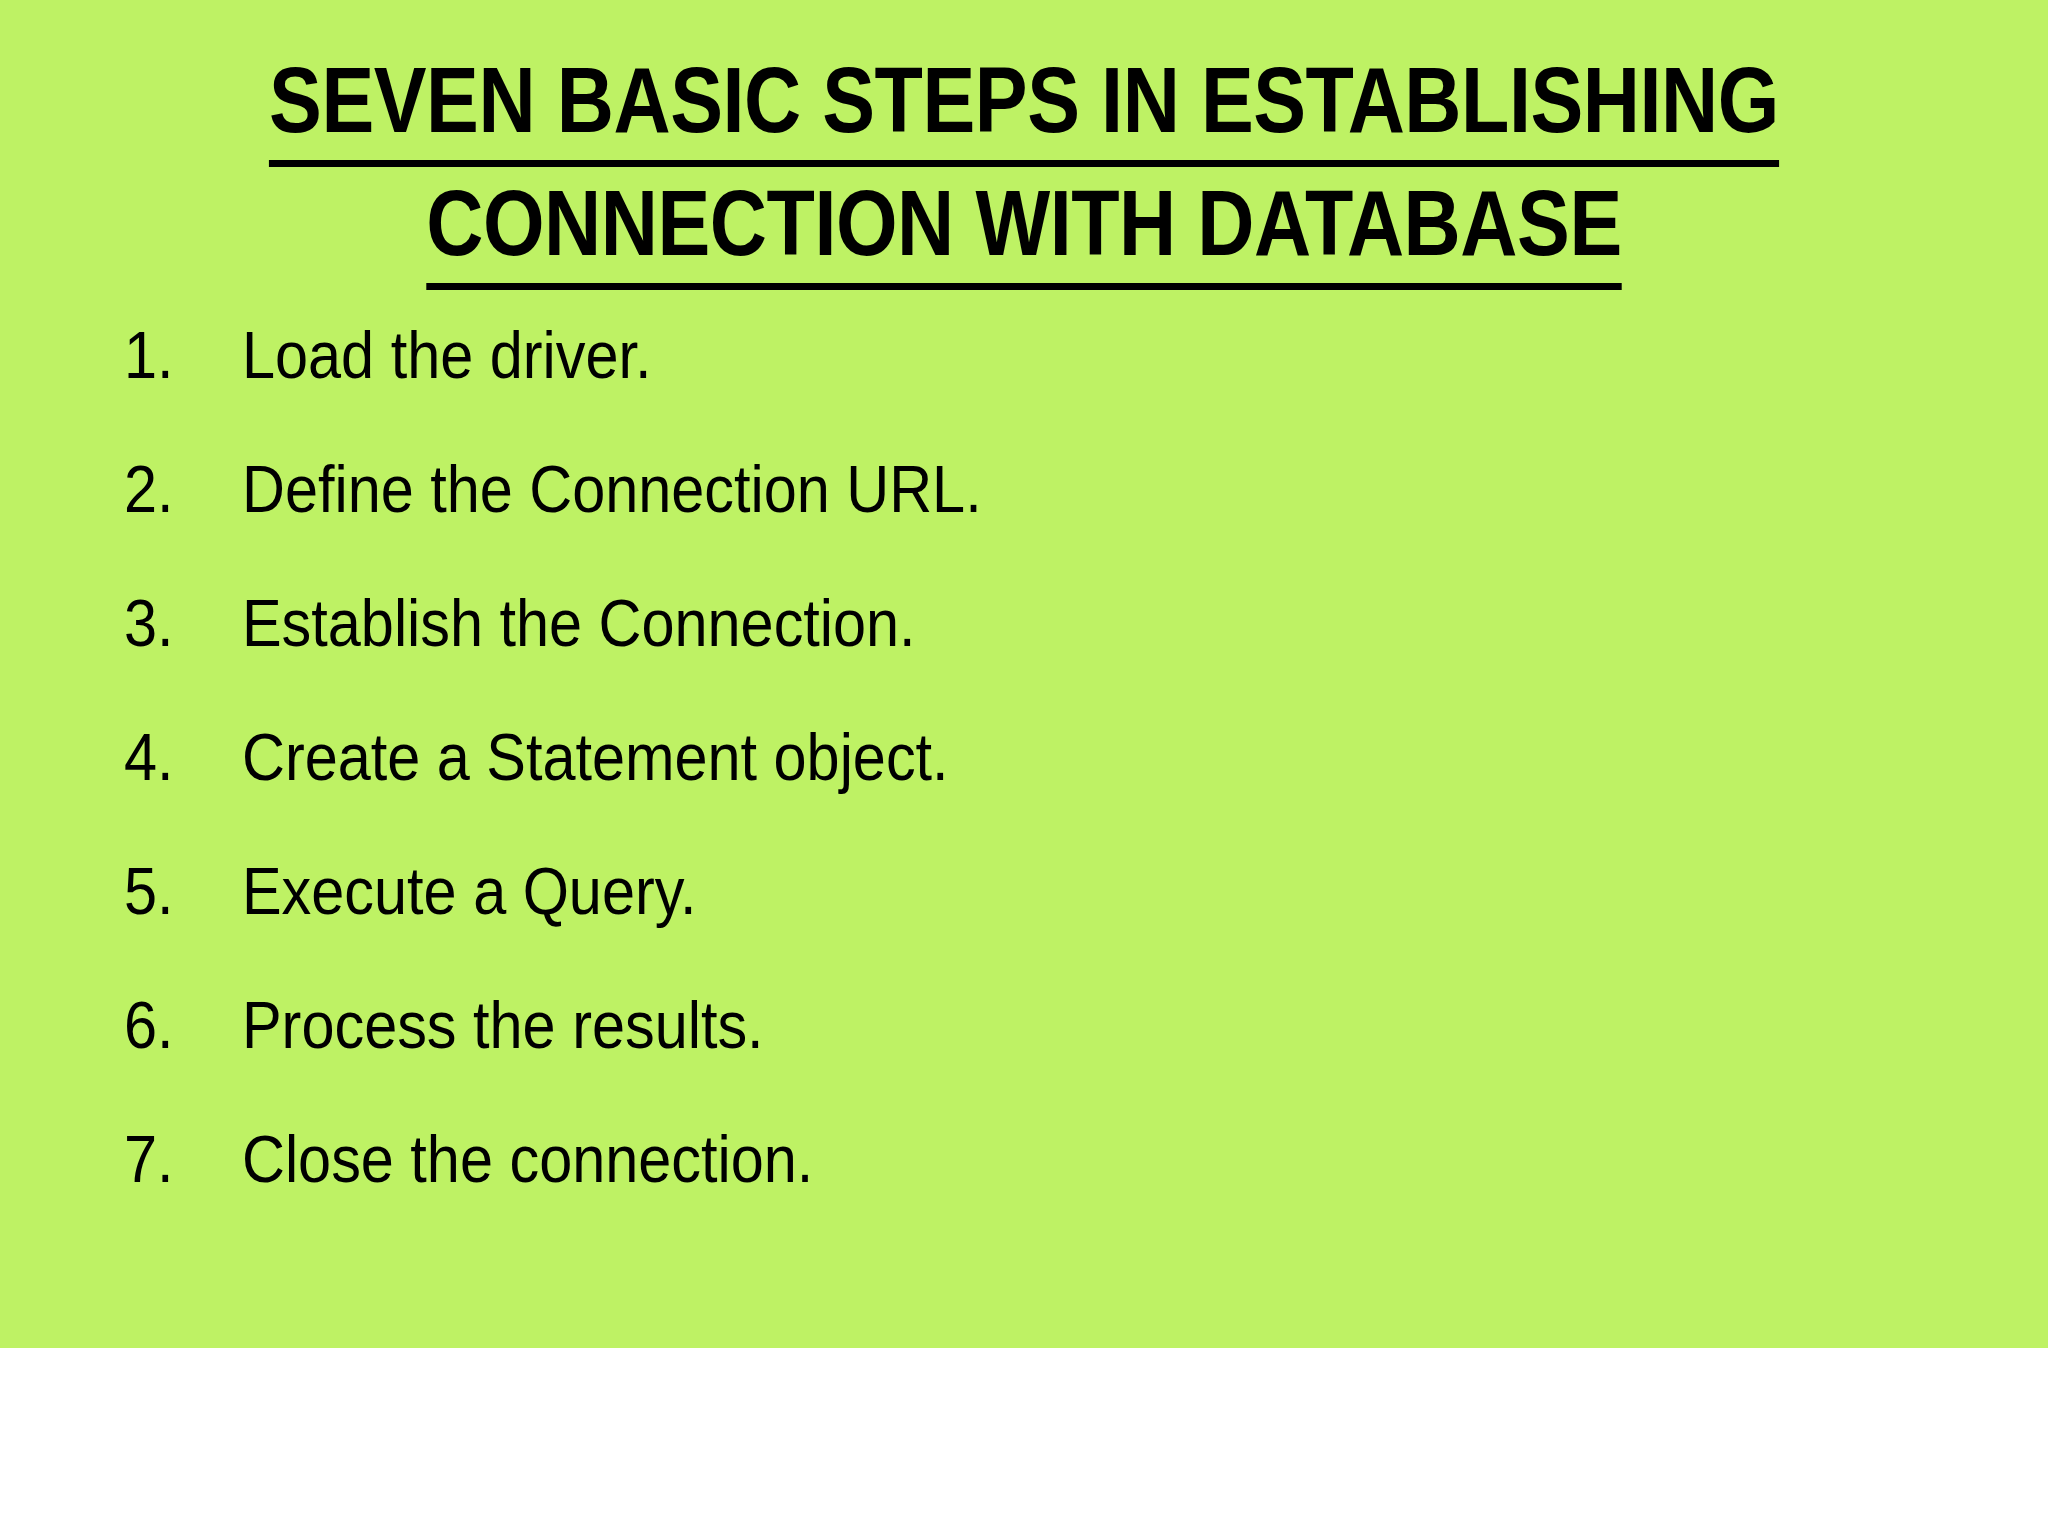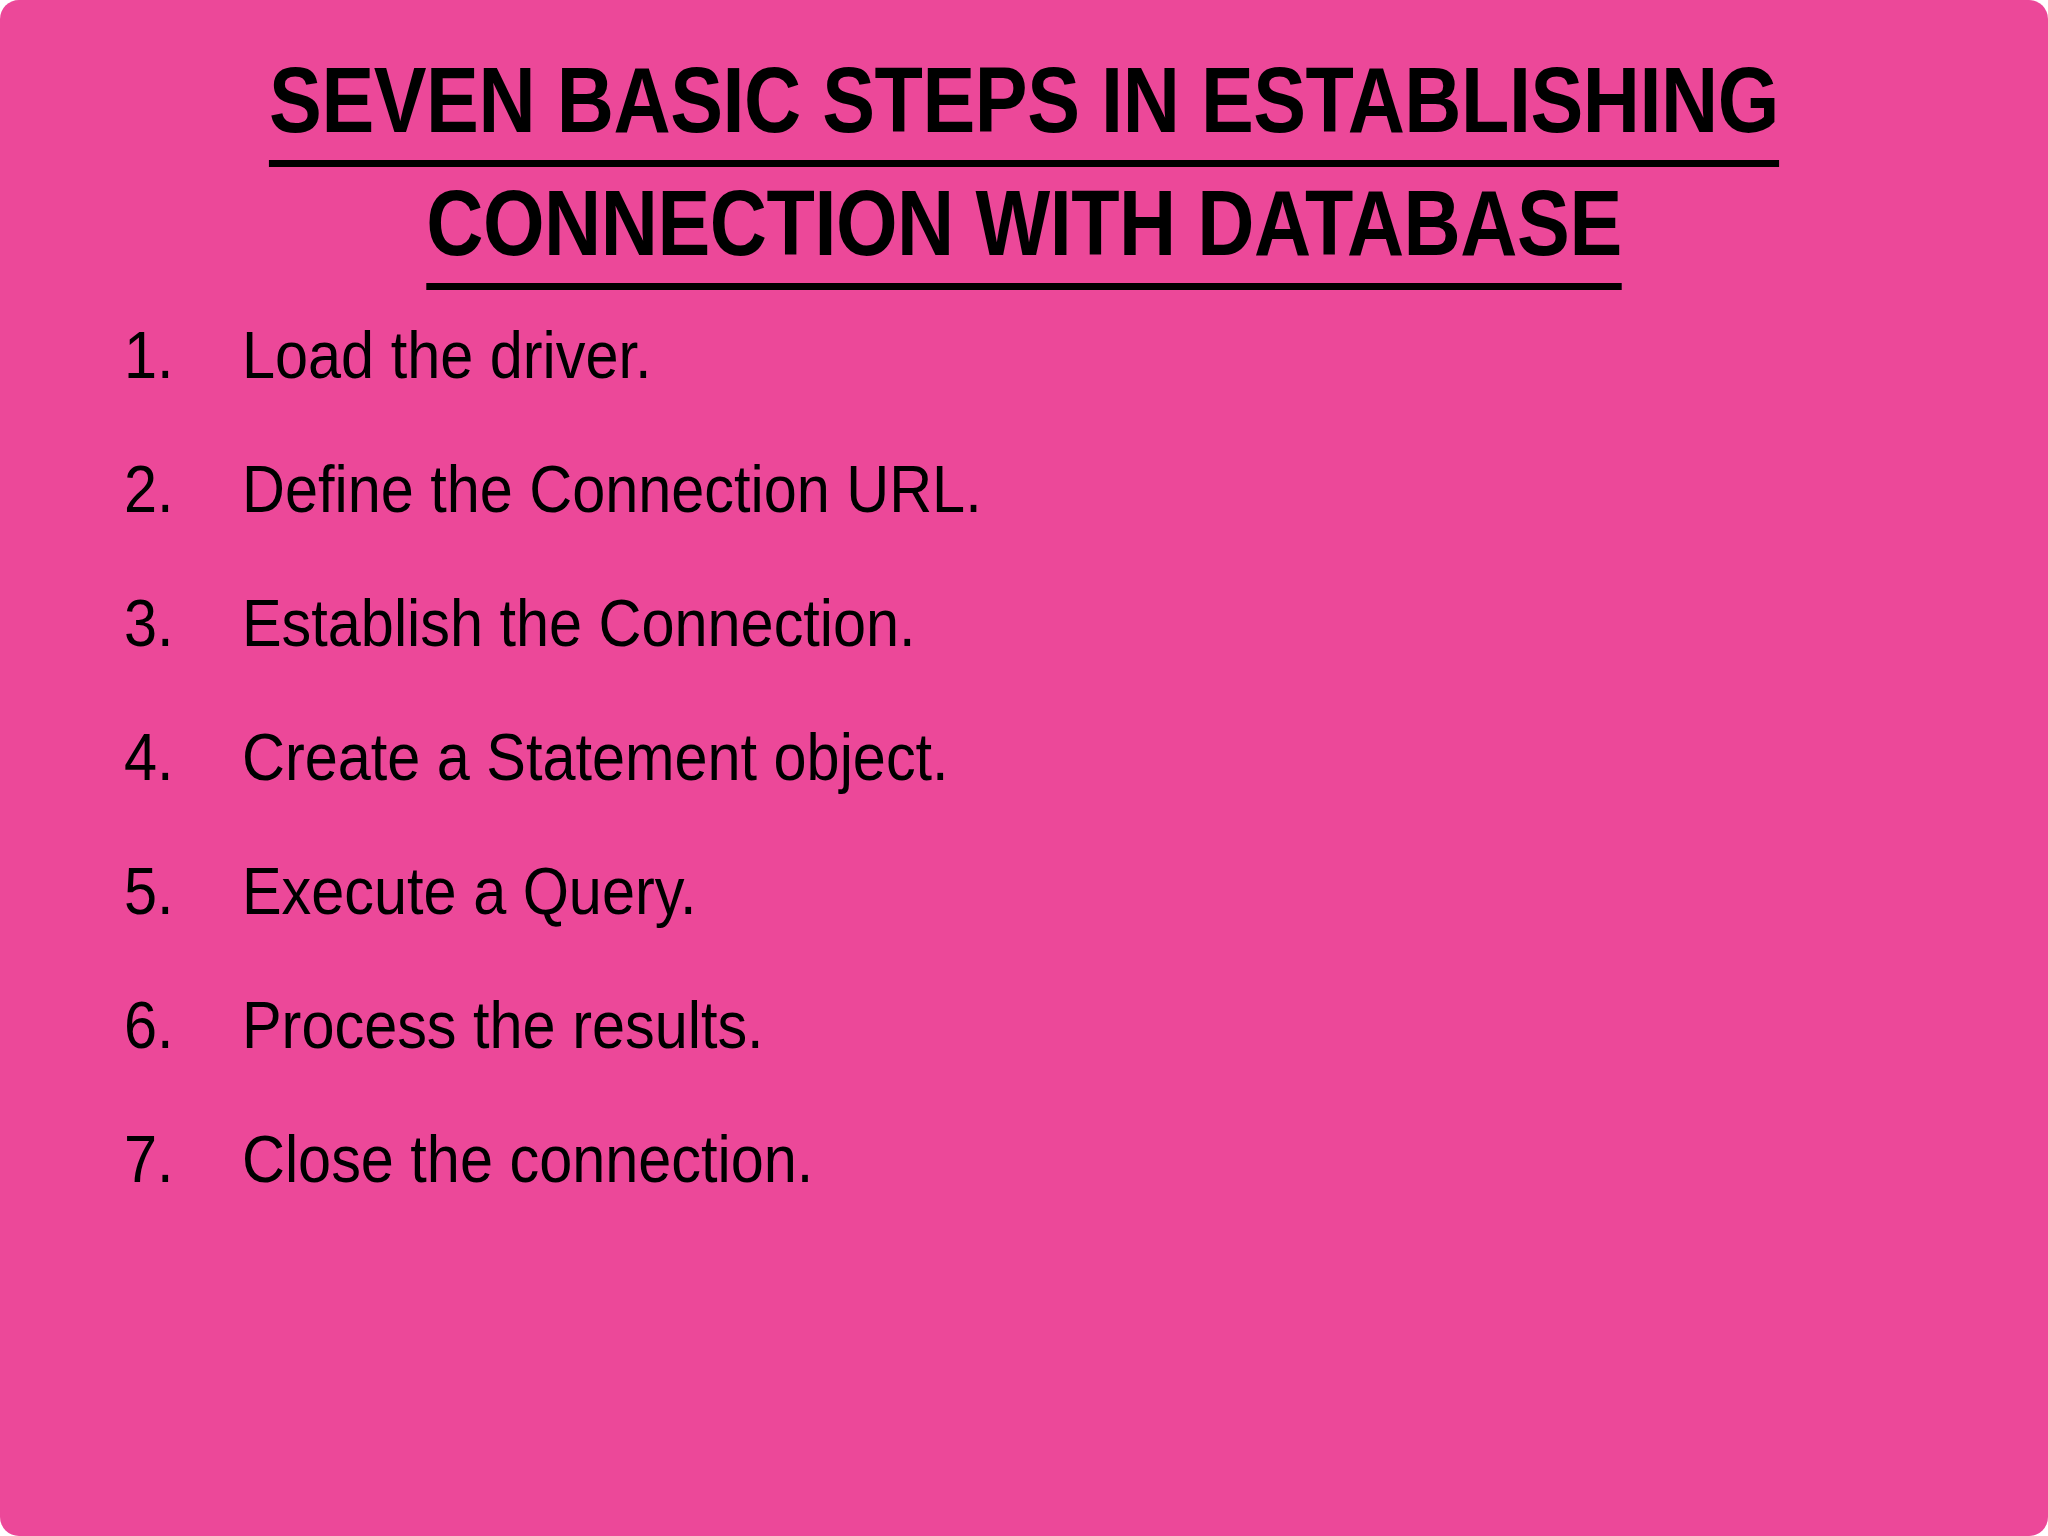--- a/index.html
+++ b/index.html
@@ -4,26 +4,25 @@
 <style>
   html, body {
     margin: 0;
     padding: 0;
     background: #ffffff;
   }
 
   #slide {
     position: relative;
     width: 2048px;
-    height: 1536px;
-    background: #ec4899;
+    height: 1348px;
+    background: #bef264;
     overflow: hidden;
     font-family: "Liberation Sans", "DejaVu Sans", sans-serif;
     color: #000000;
-    border-radius: 19px;
   }
 
   
   #slide-title {
     position: absolute;
     left: 0;
     top: 44px;
     width: 2048px;
     text-align: center;
     font-weight: bold;

